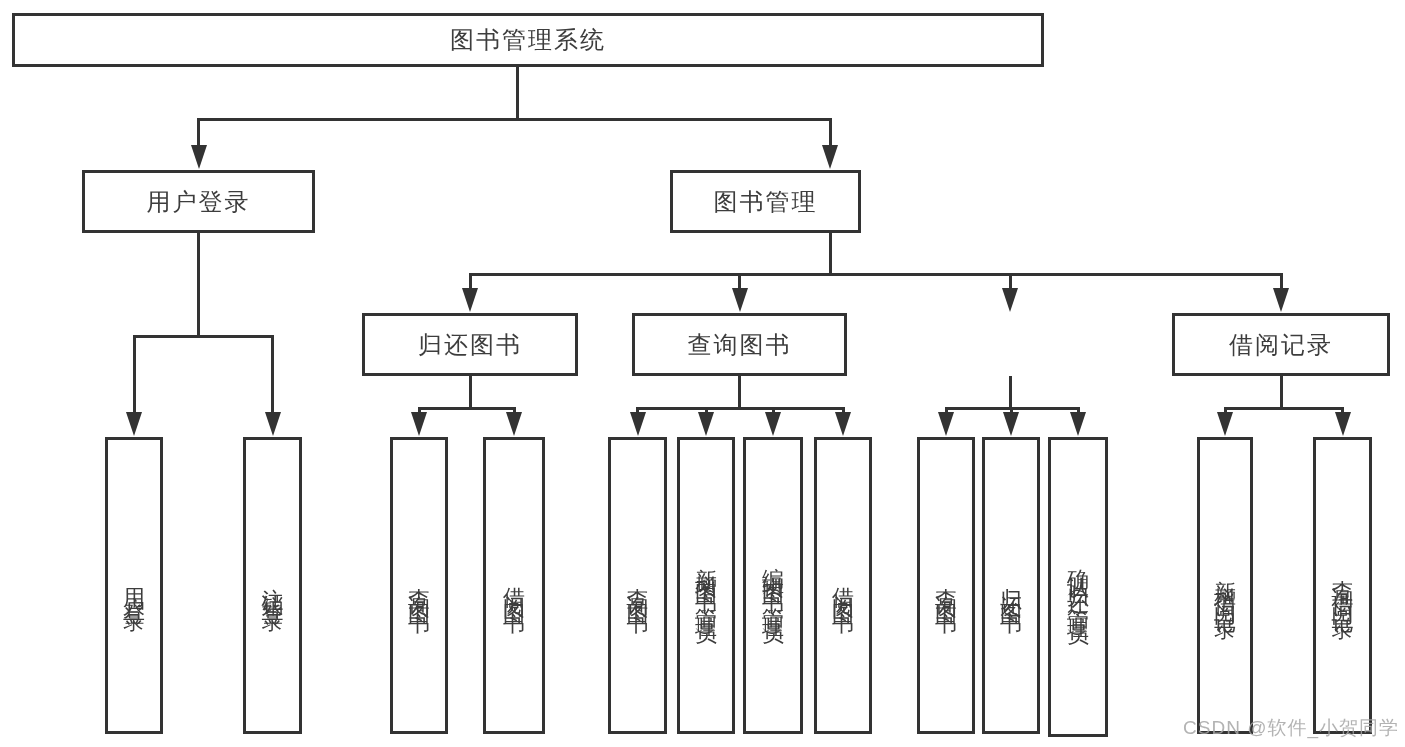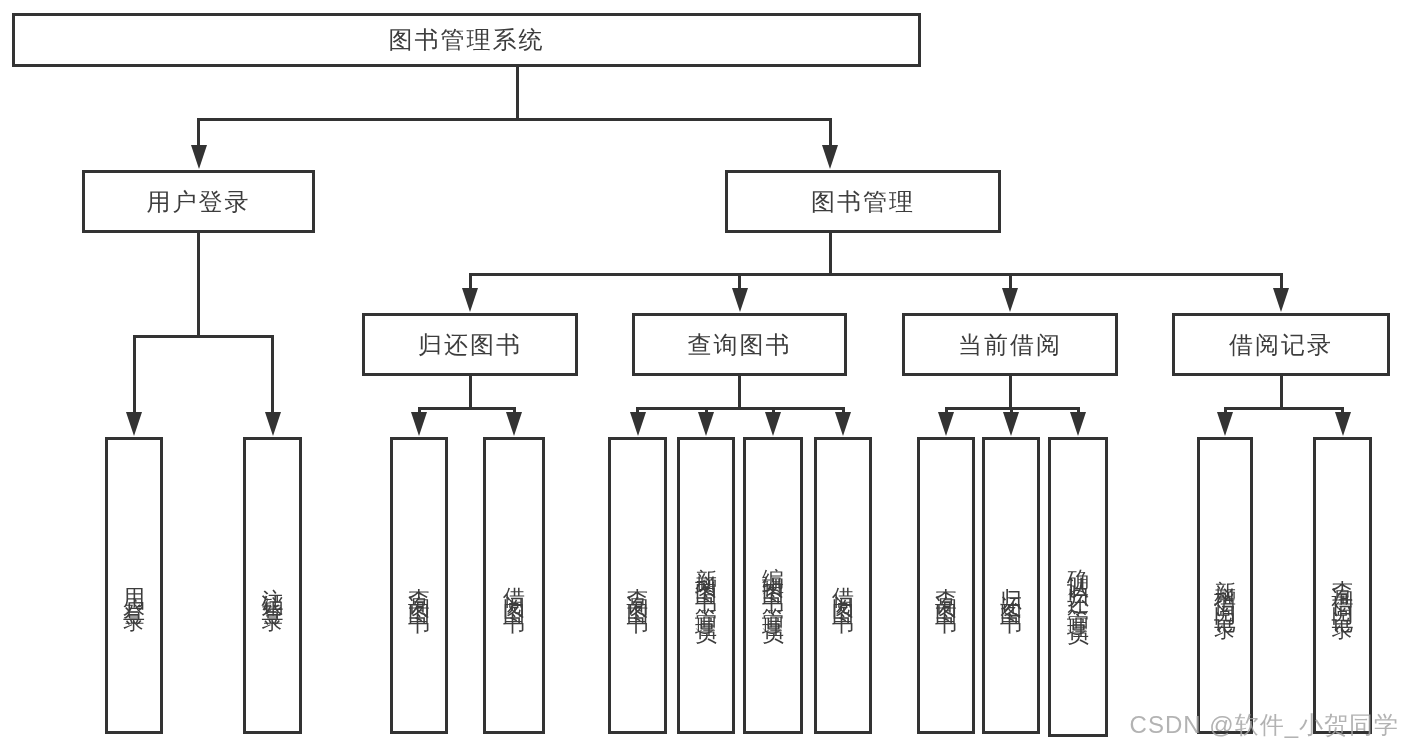--- a/index.html
+++ b/index.html
@@ -32,21 +32,21 @@
   .line{position:absolute;background:var(--line,#333);z-index:1;}
   .arrow{
     position:absolute;width:0;height:0;z-index:1;
     border-left:8px solid transparent;
     border-right:8px solid transparent;
     border-top:24px solid var(--line,#333);
   }
   .watermark{
     position:absolute;
     right:6px;bottom:6px;
-    font-size:24px;
+    font-size:19px;
     color:var(--wm,#a6a6a6);
     opacity:.85;
     letter-spacing:1px;
     z-index:5;
   }
 </style>
 </head>
 <body>
 
 <div class="canvas" id="canvas" style="--line: #333333; --text: #3d3d3d; --bg: #ffffff; --wm: #a6a6a6;">
@@ -96,37 +96,34 @@
     <div class="line" style="left: 1009.5px; top: 407px; width: 3px; height: 8px;"></div>
     <div class="arrow" style="left: 1003px; top: 412px;"></div>
     <div class="line" style="left: 1076.5px; top: 407px; width: 3px; height: 8px;"></div>
     <div class="arrow" style="left: 1070px; top: 412px;"></div>
     <div class="line" style="left: 1279.5px; top: 376px; width: 3px; height: 34px;"></div>
     <div class="line" style="left: 1223.5px; top: 407px; width: 120.5px; height: 3px;"></div>
     <div class="line" style="left: 1223.5px; top: 407px; width: 3px; height: 8px;"></div>
     <div class="arrow" style="left: 1217px; top: 412px;"></div>
     <div class="line" style="left: 1341px; top: 407px; width: 3px; height: 8px;"></div>
     <div class="arrow" style="left: 1334.5px; top: 412px;"></div>
-    <div class="node" style="left: 12px; top: 13px; width: 909px; height: 54px; text-align: right;">
+    <div class="node" style="left: 12px; top: 13px; width: 1032px; height: 54px; text-align: right;">
       <span>图书管理系统</span>
     </div>
     <div class="node" style="left: 82px; top: 170px; width: 233px; height: 63px;">
       <span>用户登录</span>
     </div>
-    <div class="node" style="left: 725px; top: 170px; width: 276px; height: 63px;">
+    <div class="node" style="left: 670px; top: 170px; width: 191px; height: 63px;">
       <span>图书管理</span>
     </div>
     <div class="node" style="left: 362px; top: 313px; width: 216px; height: 63px;">
       <span>归还图书</span>
     </div>
     <div class="node" style="left: 632px; top: 313px; width: 215px; height: 63px;">
       <span>查询图书</span>
-    </div>
-    <div class="node" style="left: 902px; top: 313px; width: 216px; height: 63px;">
-      <span>当前借阅</span>
     </div>
     <div class="node" style="left: 1172px; top: 313px; width: 218px; height: 63px;">
       <span>借阅记录</span>
     </div>
     <div class="node v" style="left: 105px; top: 437px; width: 58px; height: 297px;">
       <span>用户登录</span>
     </div>
     <div class="node v" style="left: 243px; top: 437px; width: 59px; height: 297px;">
       <span>注销登录</span>
     </div>

